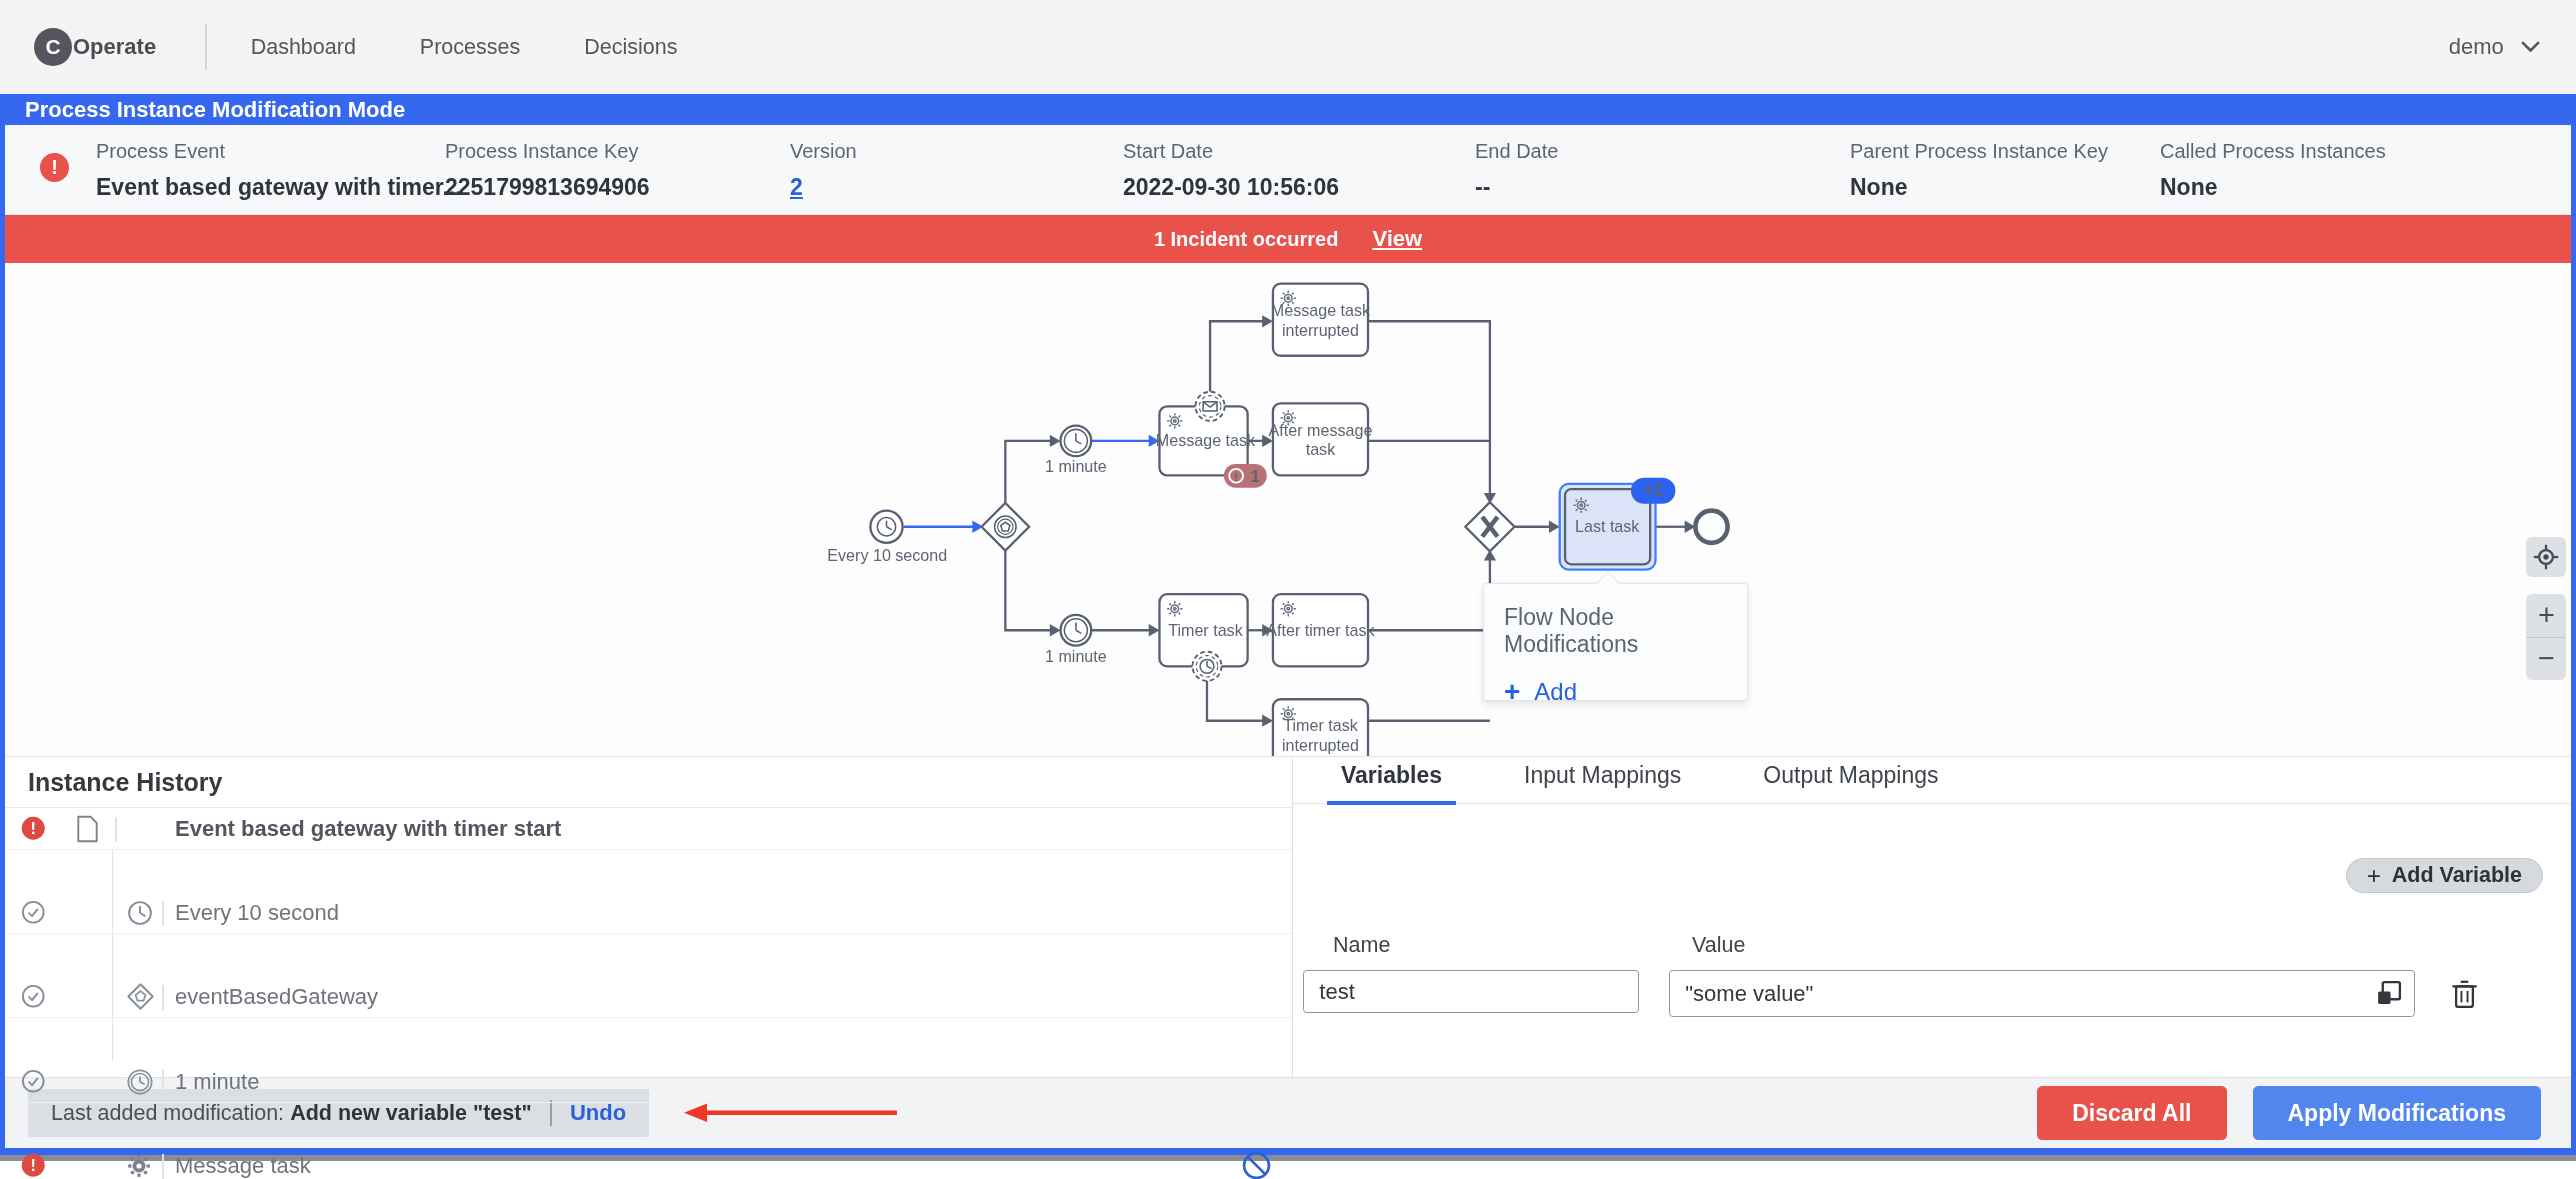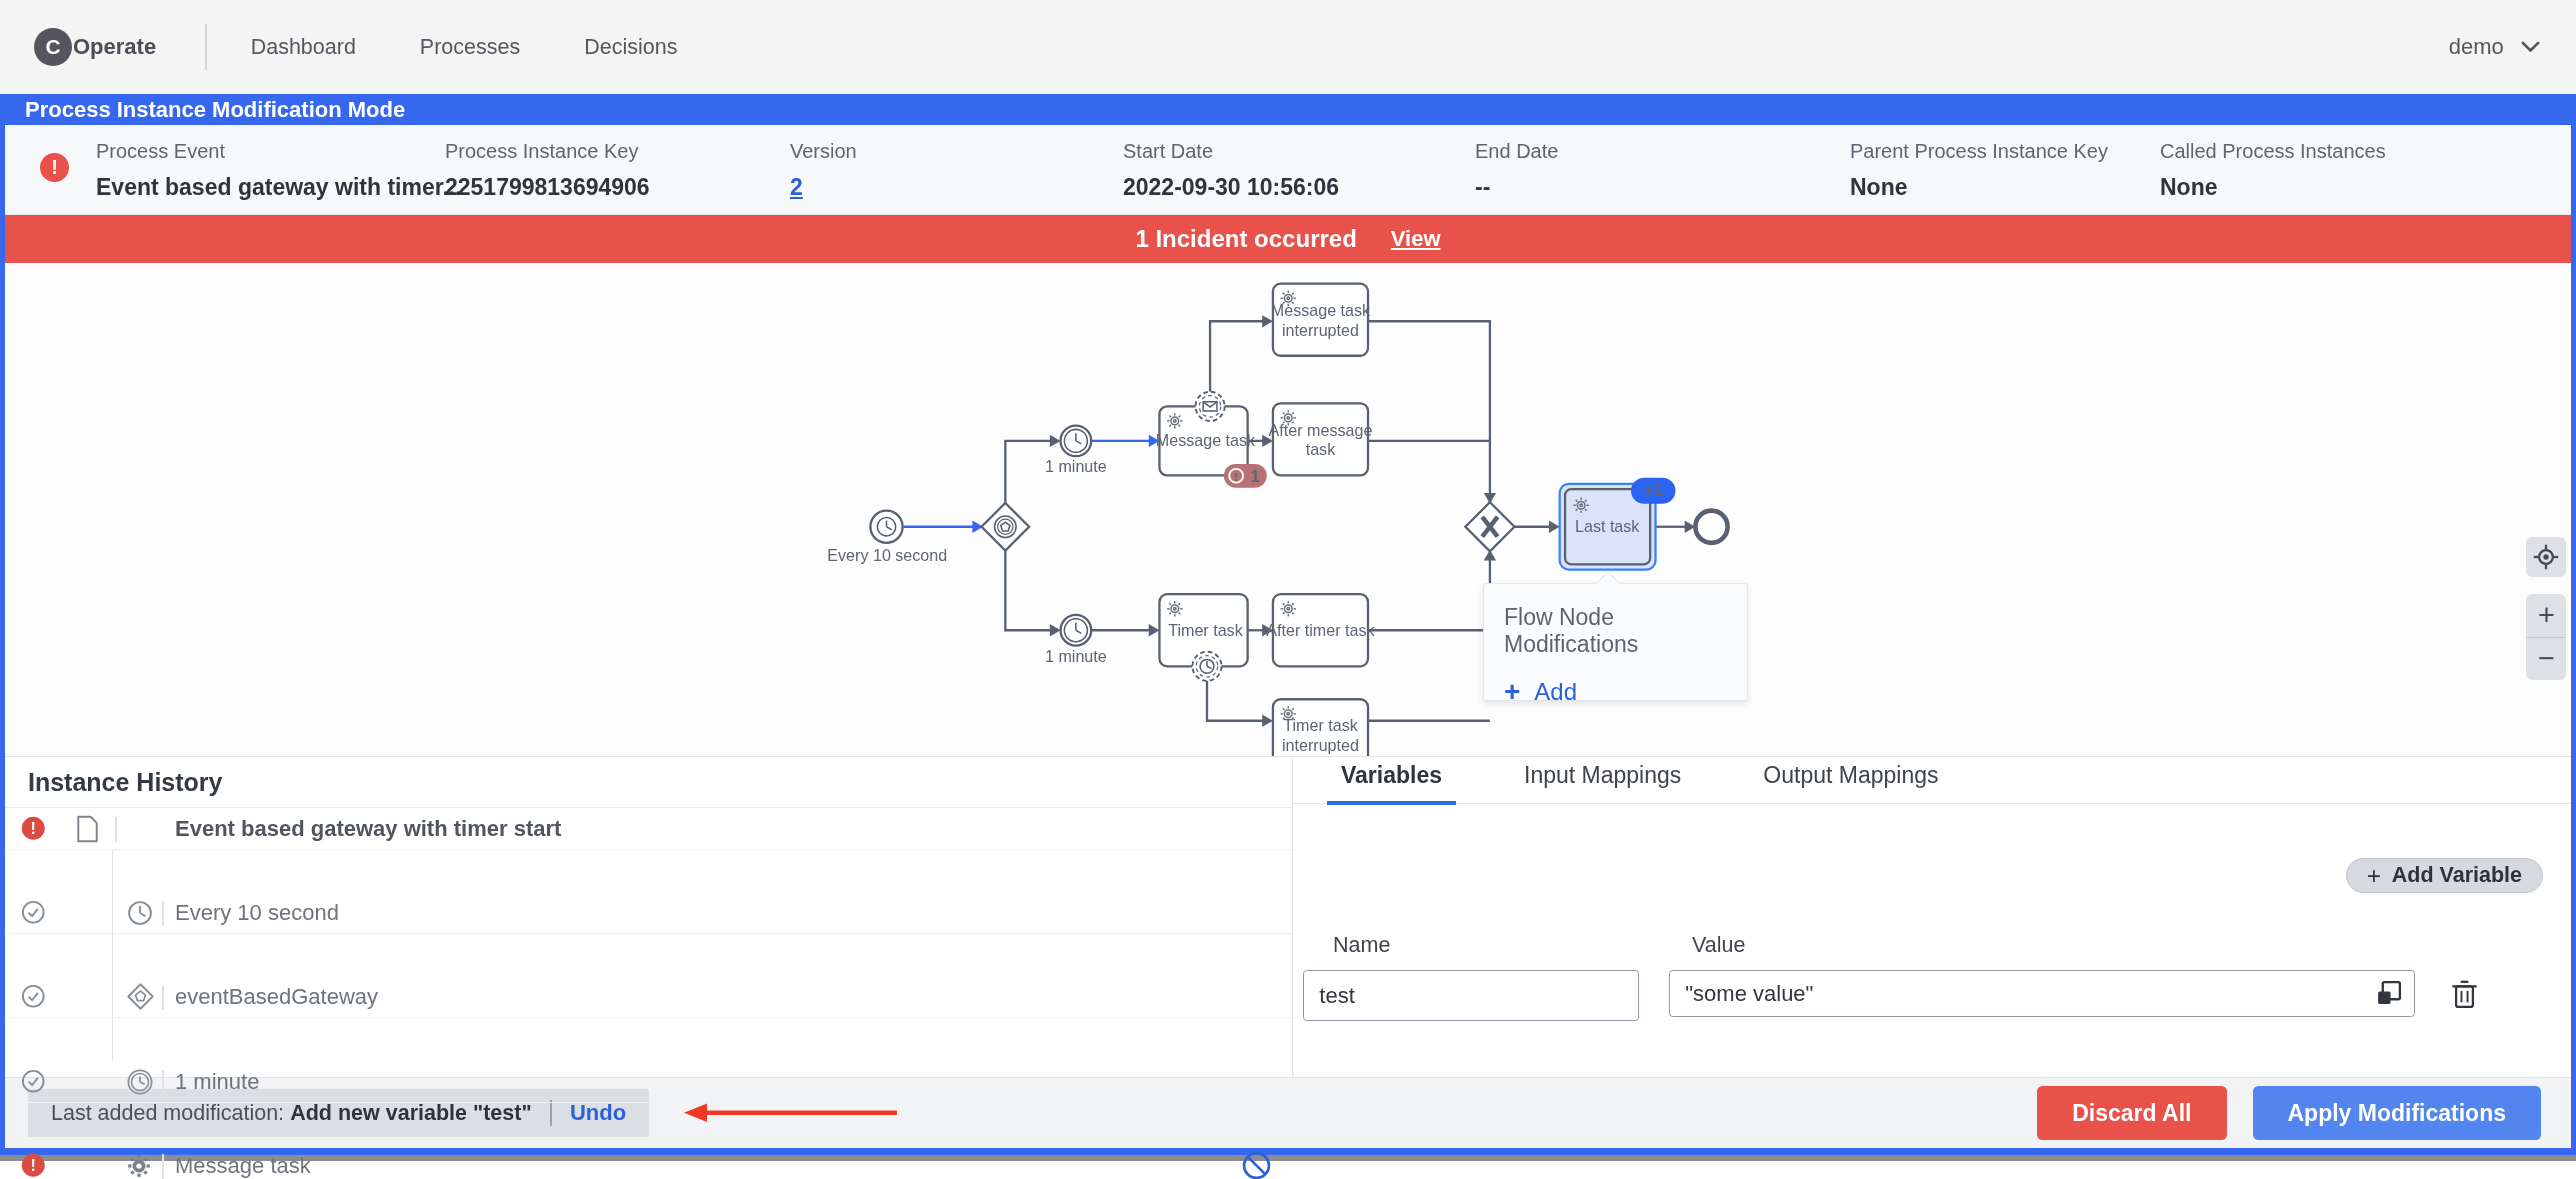--- a/index.html
+++ b/index.html
@@ -31,21 +31,21 @@
     background:var(--danger-red); color:#fff; font-weight:bold; font-size:20px;
     display:flex; align-items:center; justify-content:center; }
   .meta-field { position:absolute; top:15.3px; }
   .meta-field .lbl { font-size:20px; color:#5f6570; }
   .meta-field .val { font-size:23px; color:#30343c; font-weight:600; margin-top:10.7px; }
   .meta-field .val a { color:#2a60d8; }
 
   
   .incident { height:48px; background:var(--danger-red); display:flex; align-items:center;
     justify-content:center; gap:34px; color:#fff; }
-  .incident .msg { font-size:24px; font-weight:bold; }
+  .incident .msg { font-size:20px; font-weight:bold; }
   .incident .view { font-size:22px; font-weight:bold; text-decoration:underline; cursor:pointer; }
 
   
   .diagram { position:relative; height:493px; background:#fdfdfe; overflow:hidden; }
   .bpmn { position:absolute; left:0; top:0; }
   .bpmn text { font-family:"Liberation Sans",sans-serif; font-size:21px; fill:#5d6573; }
   .popover { position:absolute; left:1478px; top:320px; width:265px; height:118px;
     background:#fbfcfd; border:0.8px solid #e2e5ea; border-radius:3.1px;
     box-shadow:0 2.3px 7.7px rgba(0,0,0,.10); }
   .popover::before { content:""; position:absolute; left:115px; top:-9.2px; width:17px; height:17px;
@@ -91,21 +91,21 @@
   .tab { font-size:23px; color:#3f444b; padding:0 14px 14px 14px; margin-right:54px; cursor:pointer;
     position:relative; }
   .tab.active { font-weight:bold; color:#30343b; }
   .tab.active::after { content:""; position:absolute; left:0; right:0; bottom:-1.5px; height:3.8px;
     background:#2e6de4; }
   .add-var-btn { position:absolute; right:28px; top:101px; height:35px; border-radius:17.6px;
     background:#d6dadf; display:flex; align-items:center; gap:10.7px; padding:0 20px;
     font-size:21.5px; font-weight:600; color:#2e3238; cursor:pointer; border:0.8px solid #c2c7cd; }
   .var-lbl { position:absolute; font-size:21.5px; color:#3f444b; top:176px; }
   .var-lbl.name { left:40px; } .var-lbl.value { left:399px; }
-  .var-input { position:absolute; top:213px; height:51px; border:1.5px solid #8f98a2; border-radius:3.8px;
+  .var-input { position:absolute; top:213px; height:43px; border:1.5px solid #8f98a2; border-radius:3.8px;
     background:#fff; font-size:22px; color:#33373d; font-family:"Liberation Sans",sans-serif;
     padding:0 15.3px; }
   .var-input.name { left:10px; width:336px; }
   .value-wrap { position:absolute; top:213px; left:376px; width:746px; }
   .value-wrap .var-input { position:static; width:100%; height:47px; padding-right:61px; display:block; }
   .value-open { position:absolute; right:12.3px; top:9.2px; cursor:pointer; }
   .trash-btn { position:absolute; left:1157px; top:221px; cursor:pointer; }
 
   
   .footer { height:71px; background:#f2f3f5; border-top:0.8px solid #dfe1e5; display:flex;

